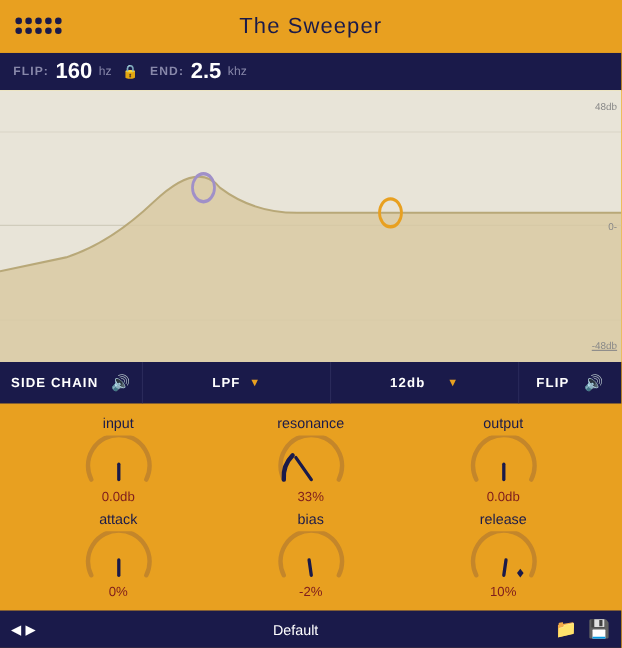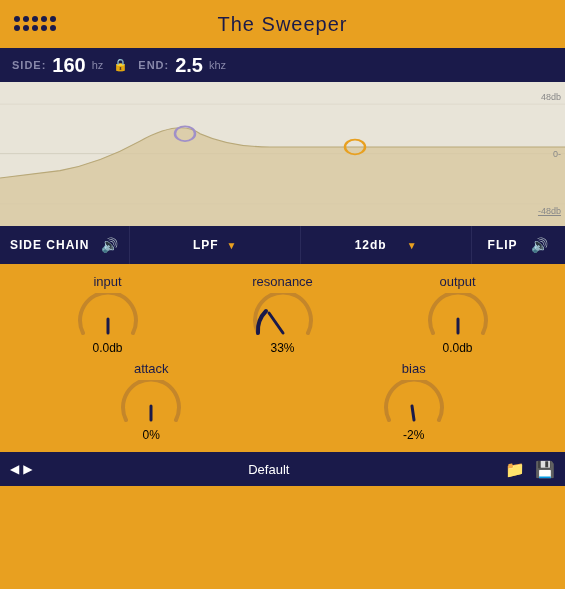--- a/index.html
+++ b/index.html
@@ -6,21 +6,21 @@
     body {
       width: 565px;
       height: 589px;
       font-family: Arial, sans-serif;
       overflow: hidden;
       background: #e8a020;
     }
 
     .plugin-container {
       width: 565px;
-      height: 486px;
+      height: 589px;
       display: flex;
       flex-direction: column;
       background: #e8a020;
     }
 
     
     .header {
       background: #e8a020;
       display: flex;
       align-items: center;
@@ -176,21 +176,21 @@
       gap: 4px;
       width: 130px;
     }
     .knob-label {
       font-size: 13px;
       color: #1a1a4a;
       text-align: center;
     }
     .knob-value {
       font-size: 12px;
-      color: #000000;
+      color: #7f1d1d;
       text-align: right;
     }
     .knob-container {
       width: 70px;
       height: 44px;
       position: relative;
       display: flex;
       align-items: center;
       justify-content: center;
     }
@@ -249,21 +249,21 @@
           <div class="logo-dot"></div>
           <div class="logo-dot"></div>
           <div class="logo-dot"></div>
           <div class="logo-dot"></div>
       </div>
     </div>
     <span class="header-title">The Sweeper</span>
   </div>
 
   <div class="freq-bar">
-    <span class="freq-label">SIDE:</span>
+    <span class="freq-label">FLIP:</span>
     <span class="freq-value" style="font-size:20px;">160</span>
     <span class="freq-unit">hz</span>
     <span class="lock-icon">🔒</span>
     <span class="freq-label">END:</span>
     <span class="freq-value" style="font-size:20px;">2.5</span>
     <span class="freq-unit">khz</span>
   </div>
 
   <div class="eq-display" style="height:195px; position:relative;">
     <span class="db-label-right db-label-top">48db</span>
@@ -376,20 +376,35 @@
         <div class="knob-container">
           <svg width="70" height="44" viewBox="0 0 70 44">
             <path d="M10,40 A28,28 0 1,1 60,40" stroke="#c4862a" stroke-width="4" fill="none" stroke-linecap="round"></path>
 
             <line x1="35" y1="40" x2="33" y2="26" stroke="#1a1a4a" stroke-width="3" stroke-linecap="round"></line>
           </svg>
         </div>
         <span class="knob-value">-2%</span>
       </div>
 
+      <div class="knob-group">
+        <span class="knob-label">release</span>
+        <div class="knob-container">
+          <svg width="70" height="44" viewBox="0 0 70 44">
+            <path d="M10,40 A28,28 0 1,1 60,40" stroke="#c4862a" stroke-width="4" fill="none" stroke-linecap="round"></path>
+
+            <path d="M10,40 A28,28 0 0,1 13,30" stroke="#1a1a4a" stroke-width="4" fill="none" stroke-linecap="round" opacity="0"></path>
+
+            <line x1="35" y1="40" x2="37" y2="26" stroke="#1a1a4a" stroke-width="3" stroke-linecap="round"></line>
+
+            <polygon points="50,34 53,38 50,42 47,38" fill="#1a1a4a"></polygon>
+          </svg>
+        </div>
+        <span class="knob-value">10%</span>
+      </div>
     </div>
   </div>
 
   <div class="footer">
     <div class="footer-arrows">
       <span style="cursor:pointer;">◀</span>
       <span style="cursor:pointer;">▶</span>
     </div>
     <span class="footer-preset">Default</span>
     <div class="footer-icons">

